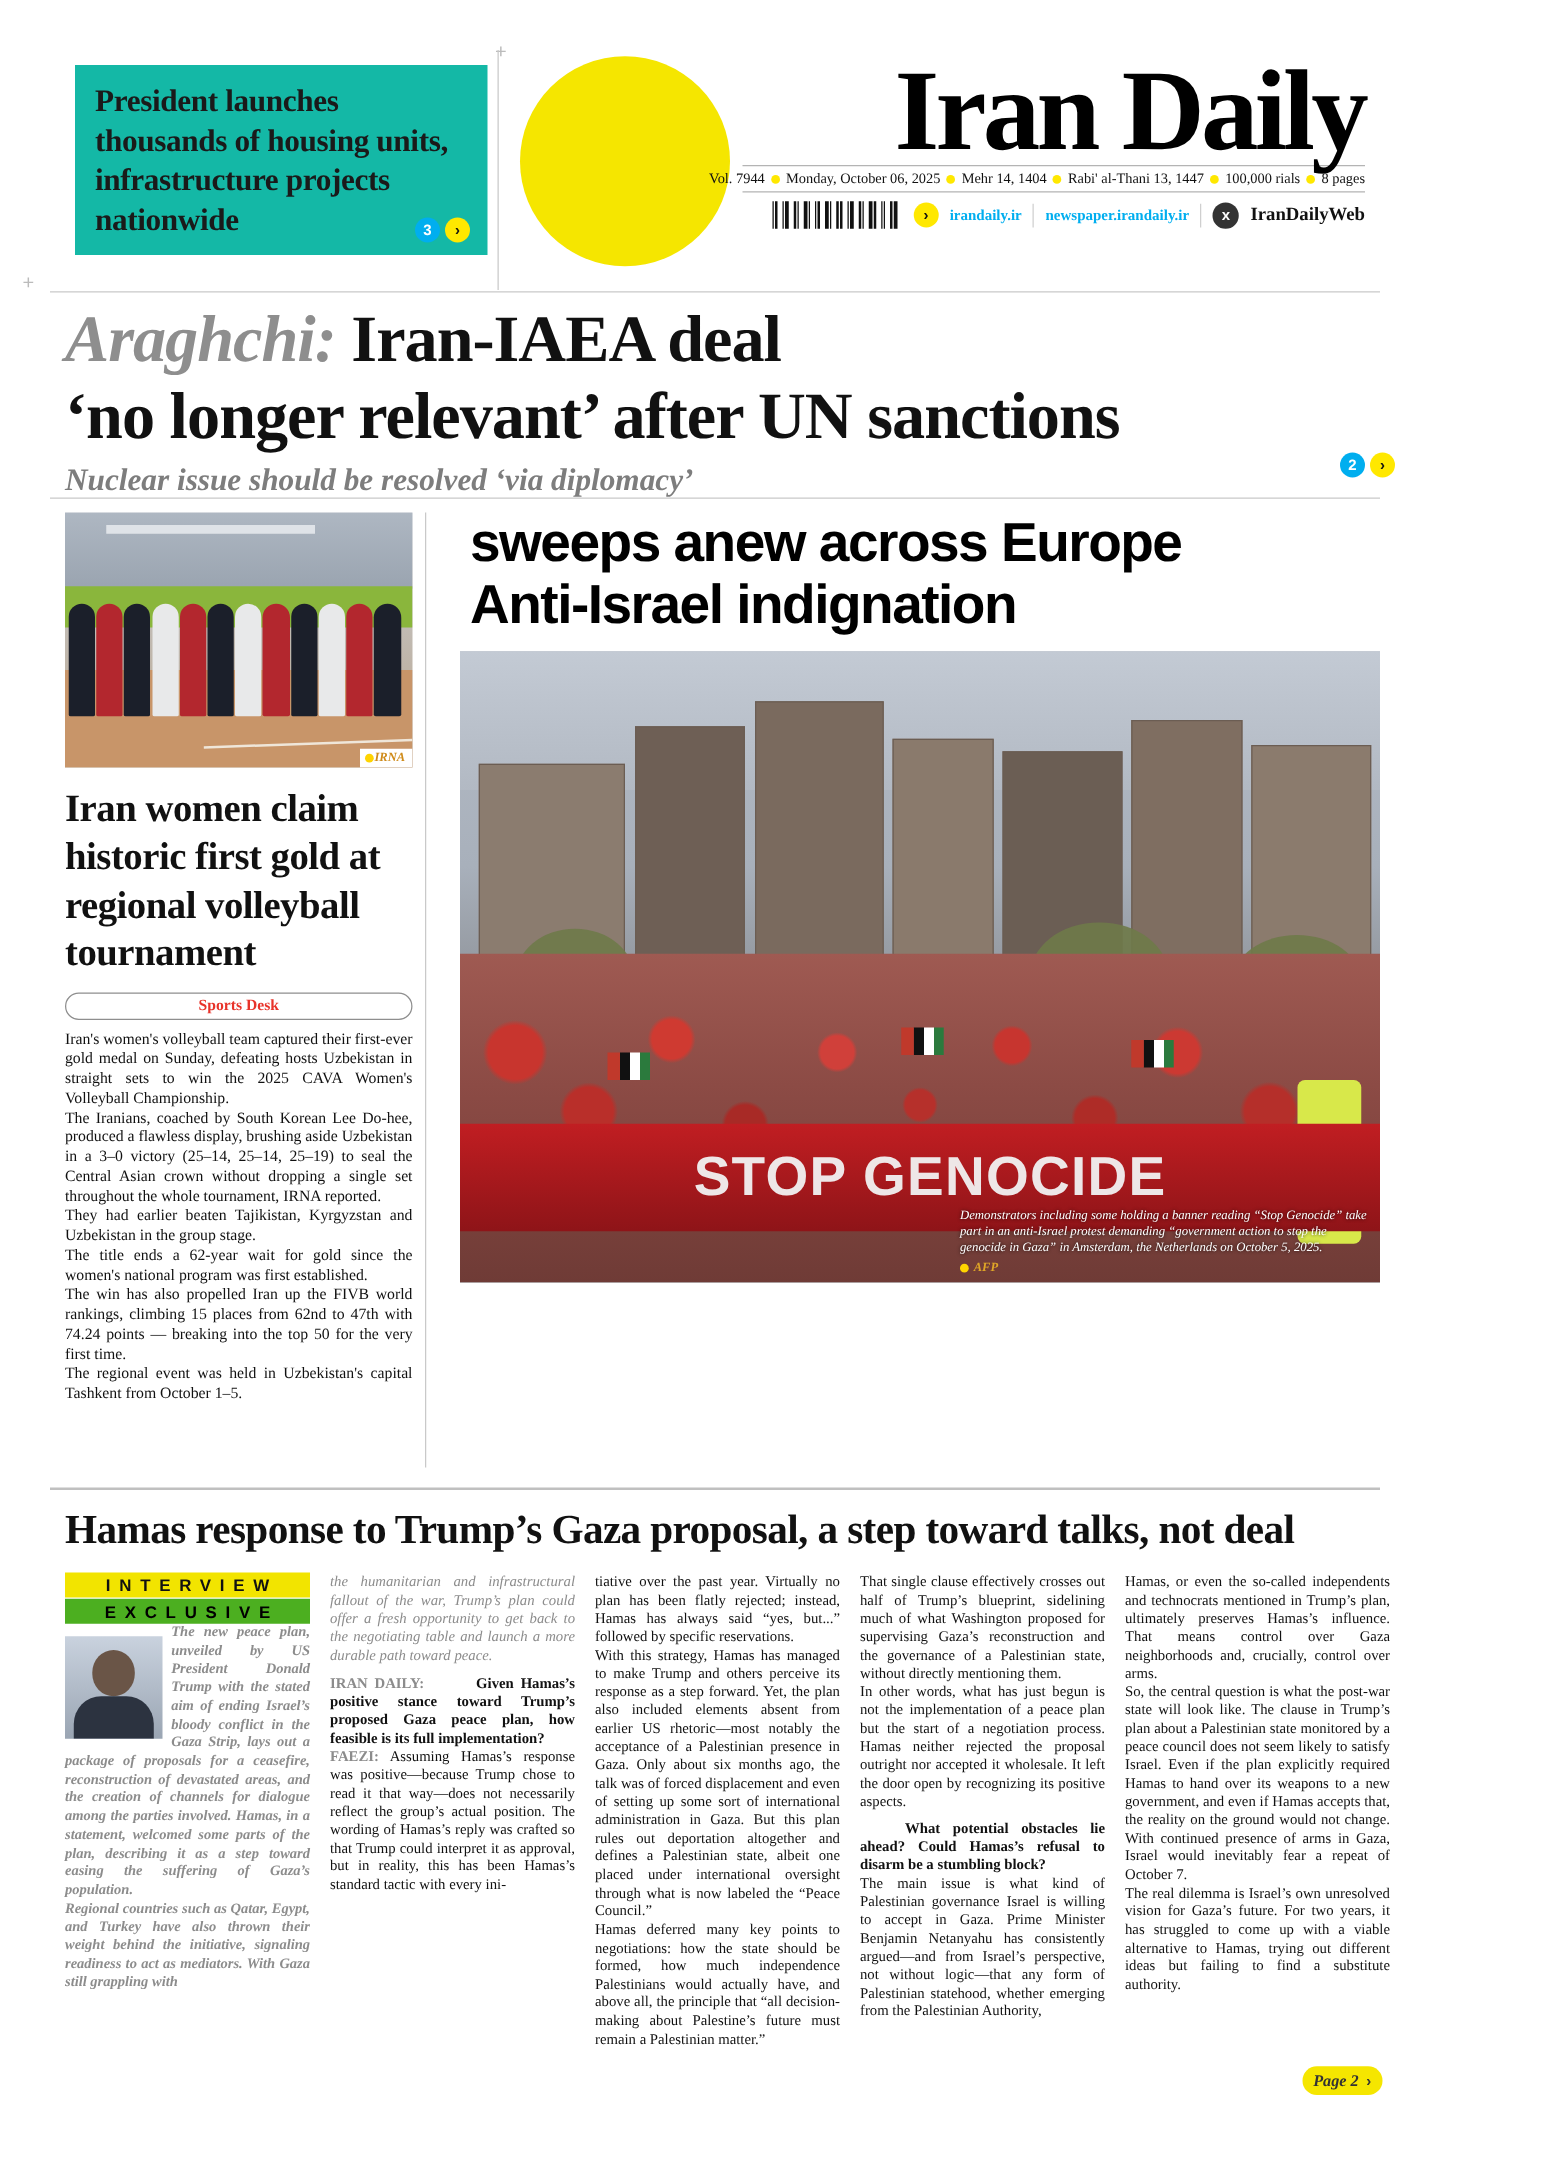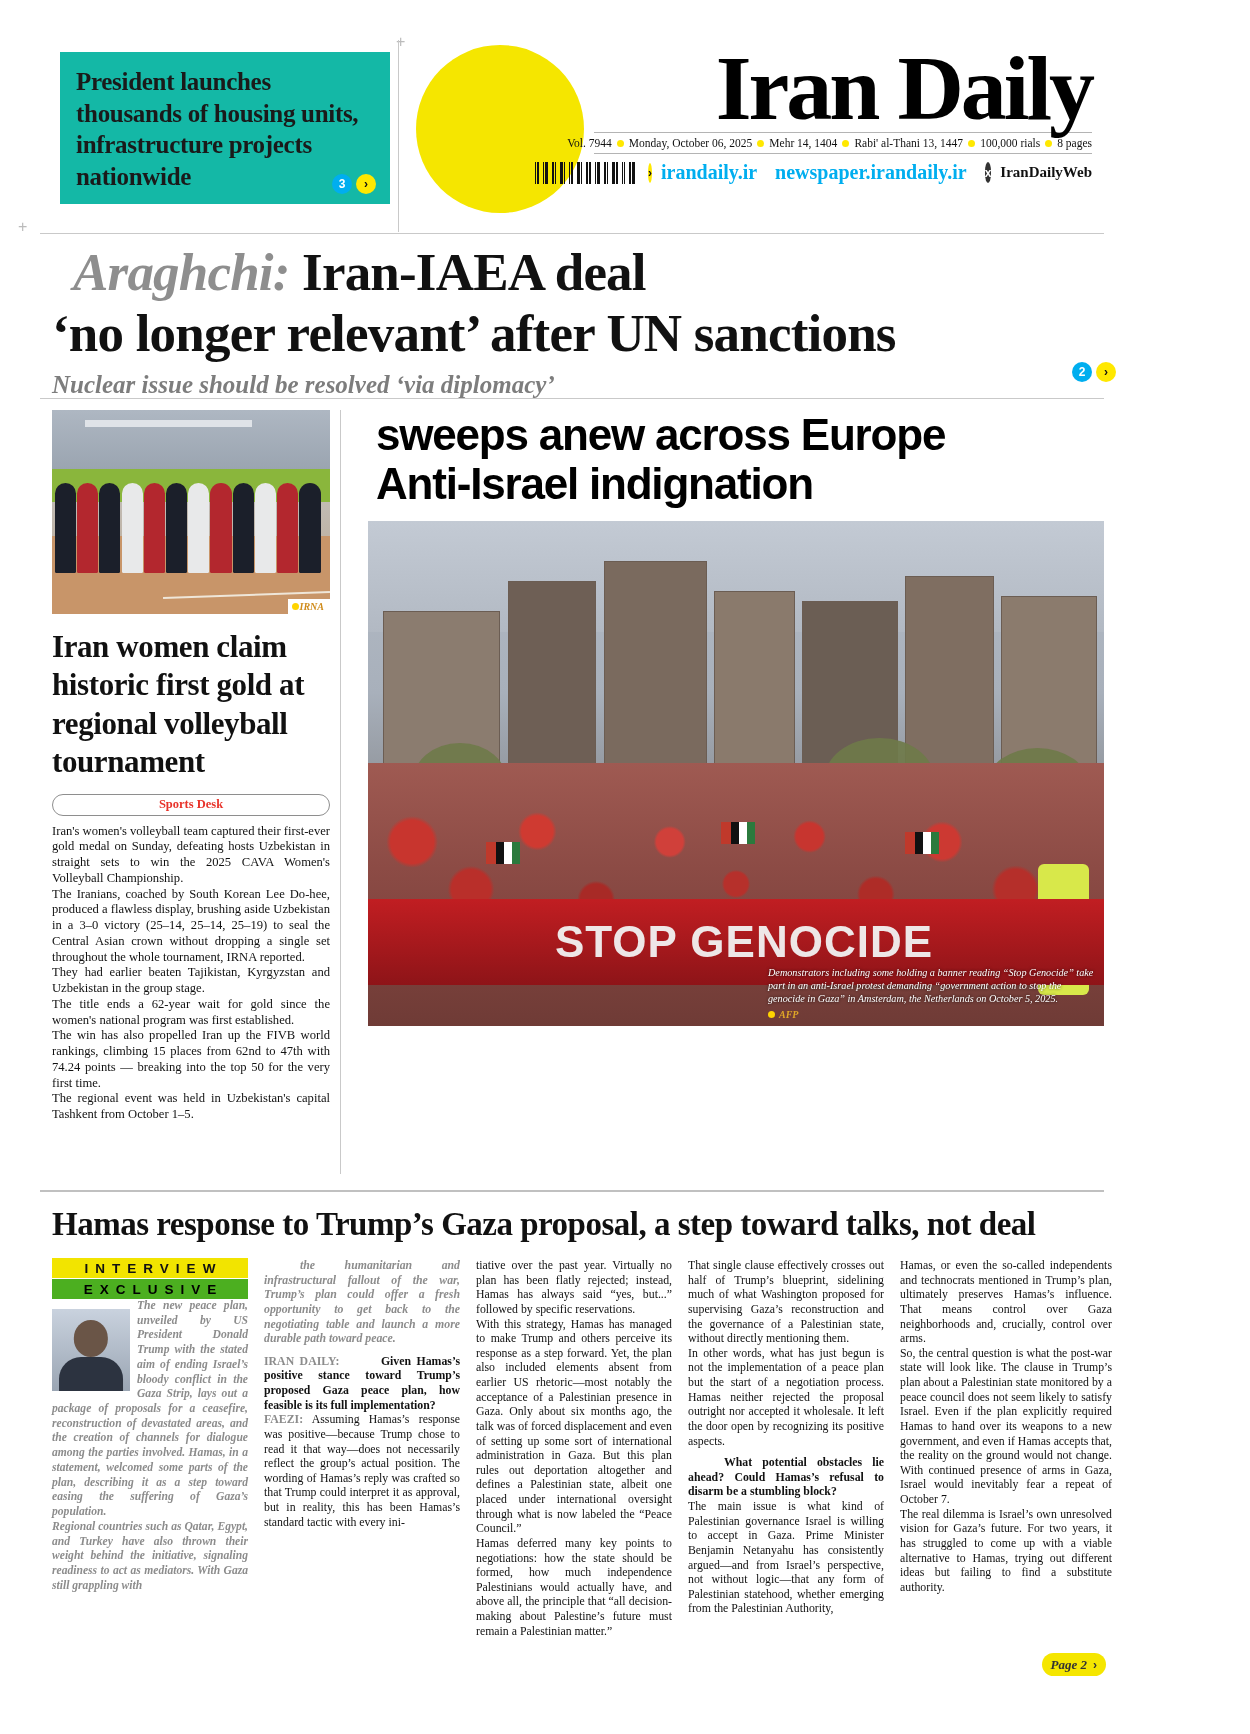--- a/index.html
+++ b/index.html
@@ -60,35 +60,35 @@
     font-family:"Liberation Serif", serif; font-size:11.5px; color:#111;
     padding:4px 0 4px 0; gap:5px; white-space:nowrap;
   }
   .dot-sep { width:7px; height:7px; border-radius:50%; background:#ffe800; display:inline-block; flex:none;}
 
   .linkline { display:flex; align-items:center; justify-content:flex-end; gap:9px; padding-top:7px; }
   .barcode { display:flex; align-items:flex-end; gap:1px; height:22px; margin-right:4px;}
   .barcode i { display:block; width:1px; background:#111; height:22px; }
   .barcode i.w2 { width:2px; } .barcode i.w3 { width:3px; }
   .barcode i.sp { background:transparent; width:2px; }
-  .link-txt { font-family:"Liberation Serif", serif; font-weight:700; font-size:20px; color:#00aeef; }
+  .link-txt { font-family:"Liberation Serif", serif; font-weight:700; font-size:12px; color:#00aeef; }
   .link-sep { width:1px; height:19px; background:#cfcfcf; }
   .x-badge {
     width:21px; height:21px; border-radius:50%; background:#333;
     color:#fff; font-family:"Liberation Sans",sans-serif; font-weight:700; font-size:12px;
     display:flex; align-items:center; justify-content:center;
   }
   .x-txt { font-family:"Liberation Serif", serif; font-weight:700; font-size:15px; color:#111; }
 
   .top-rule { position:absolute; left:40px; top:233px; width:1064px; height:1px; background:#c9c9c9;}
 
   
   .lead { position:absolute; left:52px; top:244px; width:1060px; }
   .lead-l1 { font-family:"Liberation Serif", serif; font-size:53px; line-height:1.07; font-weight:700; letter-spacing:-0.8px;}
-  .lead-l1 .kicker { font-style:italic; font-weight:700; color:#8e8e8e;margin-left:21px; }
+  .lead-l1 .kicker { font-style:italic; font-weight:700; color:#8e8e8e; }
   .lead-l2 { font-family:"Liberation Serif", serif; font-size:53px; line-height:1.07; font-weight:700; letter-spacing:-0.8px; margin-top:4px;}
   .lead-sub {
     font-family:"Liberation Serif", serif; font-style:italic; font-weight:700;
     font-size:25px; color:#7d7d7d; margin-top:10px;
   }
   .lead-badges { position:absolute; right:-4px; top:118px; display:flex; align-items:center; gap:4px;}
 
   
   .mid-rule-top { position:absolute; left:40px; top:398px; width:1064px; height:1px; background:#c9c9c9;}
 
@@ -230,21 +230,21 @@
     background:linear-gradient(#c9d2de,#9aa5b3); position:relative; overflow:hidden;
   }
   .portrait .head { position:absolute; left:50%; top:14%; transform:translateX(-50%); width:44%; height:44%; border-radius:50%; background:#6a5547;}
   .portrait .body { position:absolute; left:50%; bottom:0; transform:translateX(-50%); width:82%; height:42%; border-radius:22px 22px 0 0; background:#2c3340;}
 
   .lead-italic {
     font-family:"Liberation Serif", serif; font-style:italic; font-weight:700;
     font-size:11.6px; line-height:1.27; color:#8c8c8c; text-align:justify;
   }
   .coltext { font-family:"Liberation Serif", serif; font-size:11.8px; line-height:1.24; text-align:justify; color:#111; }
-  .coltext .grey-it { font-style:italic; font-weight:700; color:#8c8c8c;margin-left:36px; }
+  .coltext .grey-it { font-style:italic; font-weight:400; color:#8c8c8c; }
   .coltext .speaker { font-weight:700; color:#8c8c8c; }
   .coltext .subq { font-weight:700;margin-left:36px; }
 
   .page2-pill {
     position:absolute; right:6px; bottom:42px;
     background:#f5e600; border-radius:12px; height:23px; padding:0 9px;
     display:flex; align-items:center; gap:6px;
   }
   .page2-pill .lbl {
     font-family:"Liberation Serif", serif; font-style:italic; font-weight:700; font-size:13px; color:#333;

